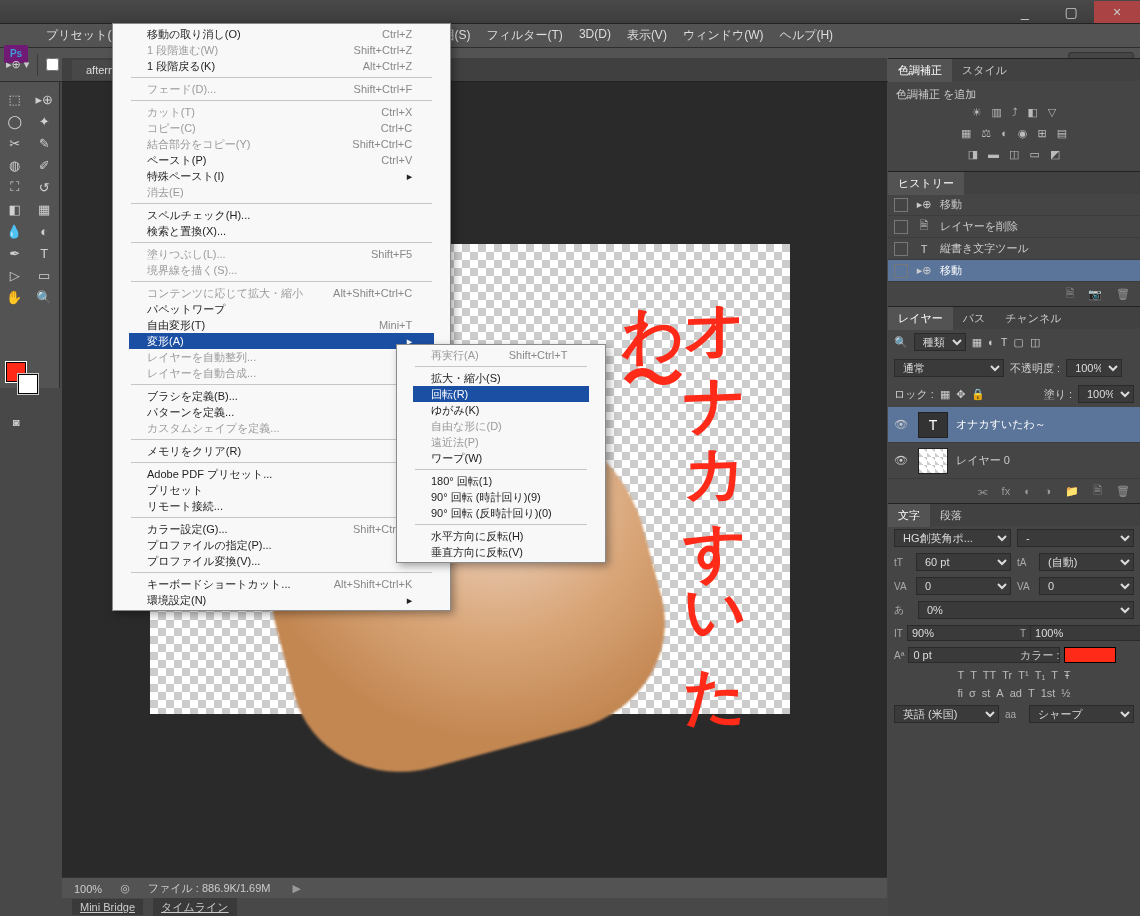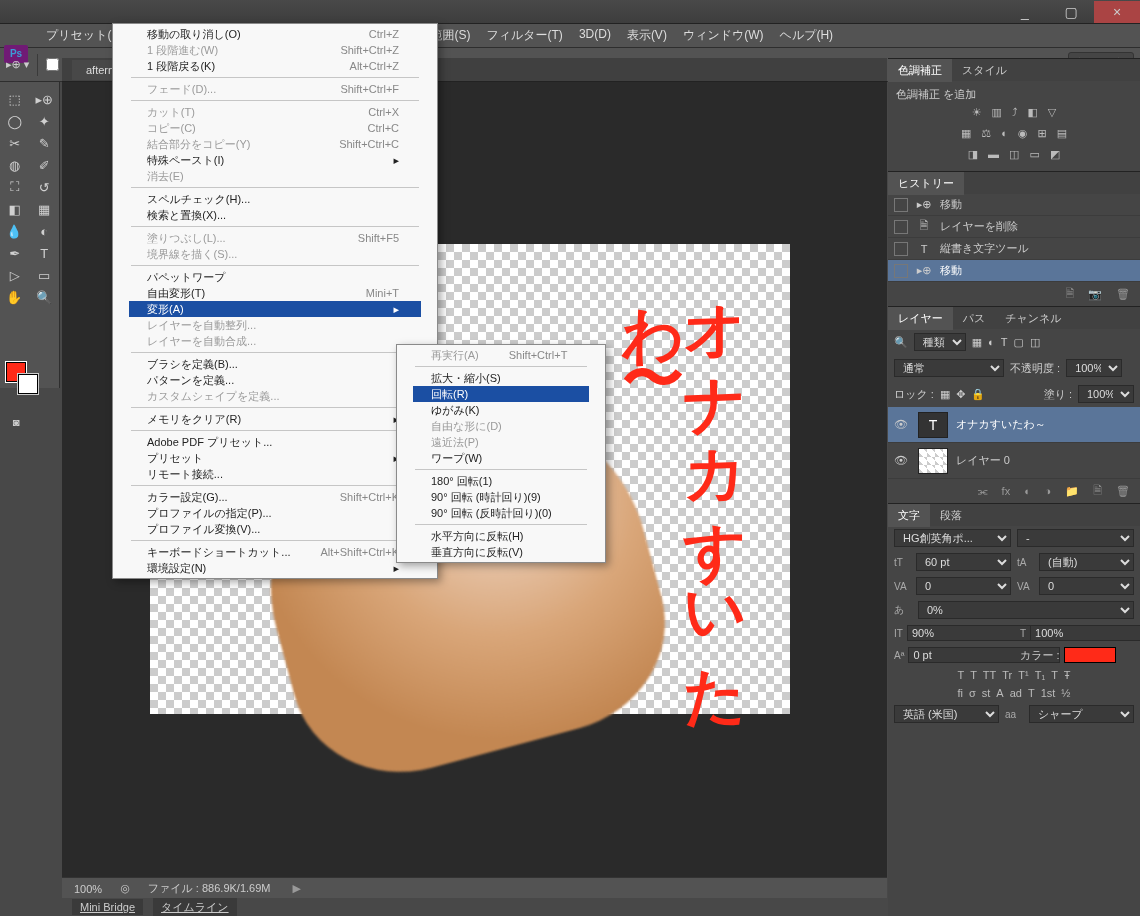--- a/index.html
+++ b/index.html
@@ -430,20 +430,24 @@
     </div>
     <div class="ditem disabled">
       <span>コピー(C)</span>
       <span class="short">Ctrl+C</span>
     </div>
     <div class="ditem disabled">
       <span>結合部分をコピー(Y)</span>
       <span class="short">Shift+Ctrl+C</span>
     </div>
     <div class="ditem">
+      <span>ペースト(P)</span>
+      <span class="short">Ctrl+V</span>
+    </div>
+    <div class="ditem">
       <span>特殊ペースト(I)</span>
       <span class="arrow">▸</span>
     </div>
     <div class="ditem disabled">
       <span>消去(E)</span>
     </div>
     <div class="dsep"></div>
     <div class="ditem">
       <span>スペルチェック(H)...</span>
     </div>
@@ -452,20 +456,24 @@
     </div>
     <div class="dsep"></div>
     <div class="ditem disabled">
       <span>塗りつぶし(L)...</span>
       <span class="short">Shift+F5</span>
     </div>
     <div class="ditem disabled">
       <span>境界線を描く(S)...</span>
     </div>
     <div class="dsep"></div>
+    <div class="ditem disabled">
+      <span>コンテンツに応じて拡大・縮小</span>
+      <span class="short">Alt+Shift+Ctrl+C</span>
+    </div>
     <div class="ditem">
       <span>パペットワープ</span>
     </div>
     <div class="ditem">
       <span>自由変形(T)</span>
       <span class="short">Mini+T</span>
     </div>
     <div class="ditem sel">
       <span>変形(A)</span>
       <span class="arrow">▸</span>

